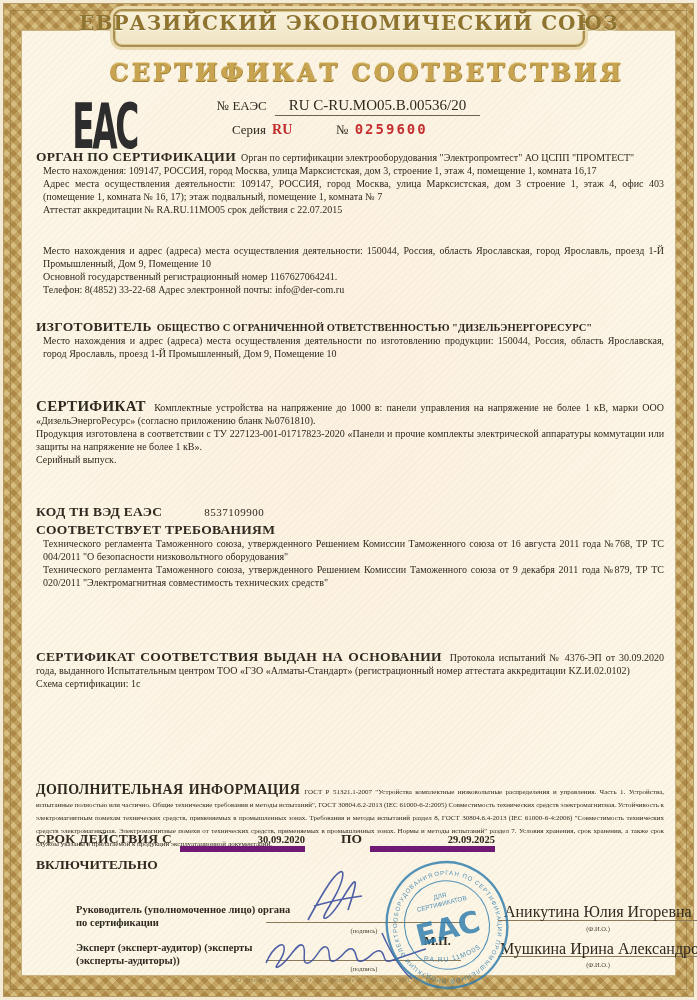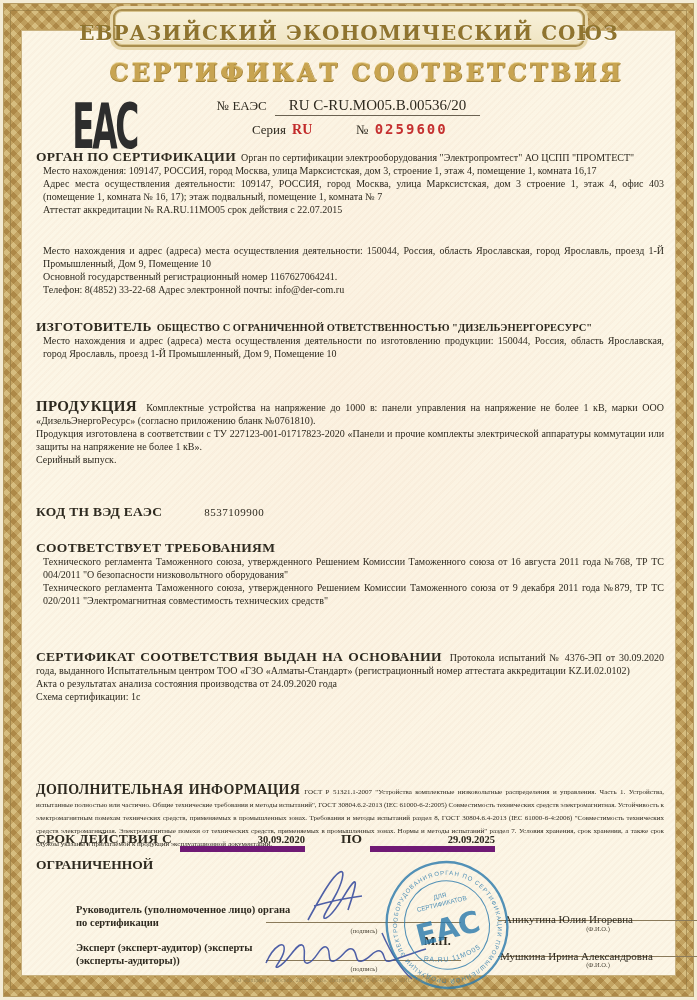--- a/index.html
+++ b/index.html
@@ -30,21 +30,21 @@
       repeating-linear-gradient(-45deg, rgba(216,170,140,.06) 0 2px, rgba(0,0,0,0) 2px 5px),
       #fcf6e6;
     border:1px solid #c9b27f;
   }
   
   .banner{
     position:absolute;top:9px;left:113px;width:468px;height:34px;
     background:linear-gradient(#f8f1da,#efe4c2);
     border:2px solid #a98e4e;border-radius:9px;
     box-shadow:0 0 0 3px #e8d9ae, inset 0 0 0 1px #d8c48e;
-    display:flex;align-items:flex-end;justify-content:center;
+    display:flex;align-items:flex-start;justify-content:center;
   }
   .banner span{
     font-family:"DejaVu Serif",serif;font-weight:bold;font-size:20px;
     letter-spacing:1px;color:#8f742f;white-space:nowrap;
     text-shadow:0 1px 0 rgba(255,255,255,.6);
   }
   .eac-mark{
     position:absolute;top:86px;left:70px;width:70px;height:80px;
     display:flex;align-items:center;justify-content:center;
   }
@@ -59,21 +59,21 @@
     text-shadow:0 1px 0 #9e7f35, 0 -1px 0 #e7d193, 1px 0 0 #a8853c;
     white-space:nowrap;
     padding-left:18px;
   }
   .num-line{position:absolute;top:97px;left:0;width:100%;text-align:center;font-size:13px;}
   .num-line .lbl{margin-right:8px;}
   .num-line .val{
     font-size:15px;border-bottom:1px solid #6b6252;padding:0 14px 1px 14px;
     display:inline-block;
   }
-  .series-line{position:absolute;top:121px;left:252px;font-size:13px;text-align:center;}
+  .series-line{position:absolute;top:121px;left:232px;font-size:13px;text-align:center;}
   .series-line .red{color:#c22b2b;font-weight:bold;}
   .series-line .series-val{margin-left:6px;font-size:14px;}
   .series-line .no{margin-left:44px;}
   .series-line .serial{
     margin-left:6px;color:#c53030;font-family:"DejaVu Sans Mono",monospace;
     font-weight:bold;font-size:14px;letter-spacing:2px;
   }
   
   .sec{position:absolute;left:36px;width:628px;font-size:10px;line-height:13px;text-align:justify;}
   .sec p{margin:0;}
@@ -81,21 +81,21 @@
   .h-lg{font-size:13.5px;letter-spacing:.3px;}
   .h-xl{font-size:15px;letter-spacing:.3px;}
   .indent{padding-left:7px;}
   .caps{font-size:10.5px;font-weight:bold;}
   #sec-org{top:150px;}
   #sec-app{top:244px;}
   #sec-man{top:320px;}
   #sec-prod{top:400px;}
   #sec-code{top:505px;}
   #sec-code .code-val{margin-left:42px;font-size:11px;font-weight:normal;letter-spacing:.5px;}
-  #sec-req{top:541px;}
+  #sec-req{top:523px;}
   #sec-req .h-lg{display:block;margin-bottom:1px;}
   #sec-basis{top:650px;}
   #sec-add{top:783px;}
   #sec-add .small{font-size:7px;line-height:9px;}
   #sec-add .h-lg{font-size:14px;}
   
   #sec-validity{top:832px;font-size:13px;}
   .validity-row{display:flex;align-items:baseline;}
   .validity-row .h-lg{font-size:13.5px;}
   .date-u{
@@ -113,21 +113,21 @@
   #sigline-1{left:230px;top:29px;width:195px;}
   #sigline-2{left:230px;top:67px;width:195px;}
   #nameline-1{left:462px;top:27px;width:200px;}
   #nameline-2{left:462px;top:63px;width:200px;}
   .caption{position:absolute;font-size:6.5px;color:#4a4436;width:100px;text-align:center;}
   #cap-sig-1{left:278px;top:31px;}
   #cap-sig-2{left:278px;top:69px;}
   #cap-fio-1{left:512px;top:29px;}
   #cap-fio-2{left:512px;top:65px;}
   .mp{position:absolute;left:388px;top:22px;font-weight:bold;font-size:12px;margin-top:20px;}
-  .fio{position:absolute;font-size:11px;white-space:nowrap;margin-top:8px;}
+  .fio{position:absolute;font-size:16px;white-space:nowrap;}
   #fio-1{left:468px;top:12px;}
   #fio-2{left:464px;top:49px;}
   
   .stamp{position:absolute;left:383px;top:858px;width:128px;height:134px;transform:rotate(-14deg);opacity:.82;}
   .sig-art{position:absolute;pointer-events:none;}
   #sig-art-1{left:290px;top:868px;width:90px;height:60px;}
   #sig-art-2{left:262px;top:925px;width:170px;height:55px;}
   
   .fineprint{
     position:absolute;left:0;top:977px;width:100%;text-align:center;
@@ -170,53 +170,52 @@
   <p class="indent">Основной государственный регистрационный номер 1167627064241.</p>
   <p class="indent">Телефон: 8(4852) 33-22-68 Адрес электронной почты: info@der-com.ru</p>
 </div>
 
 <div class="sec" id="sec-man">
   <p><span class="h h-lg">ИЗГОТОВИТЕЛЬ</span>&nbsp;&nbsp;<span class="caps">ОБЩЕСТВО С ОГРАНИЧЕННОЙ ОТВЕТСТВЕННОСТЬЮ "ДИЗЕЛЬЭНЕРГОРЕСУРС"</span></p>
   <p class="indent">Место нахождения и адрес (адреса) места осуществления деятельности по изготовлению продукции: 150044, Россия, область Ярославская, город Ярославль, проезд 1-Й Промышленный, Дом 9, Помещение 10</p>
 </div>
 
 <div class="sec" id="sec-prod">
-  <p><span class="h h-xl">ПРОДУКЦИЯ</span>&nbsp;&nbsp;<span>Комплектные устройства на напряжение до 1000 в: панели управления на напряжение не более 1 кВ, марки ООО «ДизельЭнергоРесурс» (согласно приложению бланк №0761810).</span></p>
+  <p><span class="h h-xl">СЕРТИФИКАТ</span>&nbsp;&nbsp;<span>Комплектные устройства на напряжение до 1000 в: панели управления на напряжение не более 1 кВ, марки ООО «ДизельЭнергоРесурс» (согласно приложению бланк №0761810).</span></p>
   <p>Продукция изготовлена в соответствии с ТУ 227123-001-01717823-2020 «Панели и прочие комплекты электрической аппаратуры коммутации  или защиты на напряжение не более 1 кВ».</p>
   <p>Серийный выпуск.</p>
 </div>
 
 <div class="sec" id="sec-code">
   <p><span class="h h-lg">КОД ТН ВЭД ЕАЭС</span><span class="code-val">8537109900</span></p>
 </div>
 
 <div class="sec" id="sec-req">
   <span class="h h-lg">СООТВЕТСТВУЕТ ТРЕБОВАНИЯМ</span>
   <p class="indent">Технического регламента Таможенного союза, утвержденного Решением Комиссии Таможенного союза от 16 августа  2011 года №768, ТР ТС 004/2011 "О безопасности низковольтного оборудования"</p>
   <p class="indent">Технического регламента Таможенного союза, утвержденного Решением Комиссии Таможенного союза от 9 декабря 2011 года №879, ТР ТС 020/2011 "Электромагнитная совместимость технических средств"</p>
 </div>
 
 <div class="sec" id="sec-basis">
   <p><span class="h h-lg">СЕРТИФИКАТ СООТВЕТСТВИЯ  ВЫДАН НА ОСНОВАНИИ</span>&nbsp;&nbsp;<span>Протокола испытаний № 4376-ЭП от 30.09.2020 года, выданного Испытательным центром ТОО «ГЗО «Алматы-Стандарт» (регистрационный номер аттестата аккредитации KZ.И.02.0102)</span></p>
-  <p>Акта о результатах анализа состояния производства от 24.09.2020 года</p>
   <p>Схема сертификации: 1с</p>
 </div>
 
 <div class="sec" id="sec-add">
   <p><span class="h h-lg">ДОПОЛНИТЕЛЬНАЯ ИНФОРМАЦИЯ</span>&nbsp;<span class="small">ГОСТ Р 51321.1-2007 "Устройства комплектные низковольтные распределения и управления. Часть 1. Устройства, испытанные полностью или частично. Общие технические требования и методы испытаний", ГОСТ 30804.6.2-2013 (IEC 61000-6-2:2005) Совместимость технических средств электромагнитная. Устойчивость к электромагнитным помехам технических средств, применяемых в промышленных зонах. Требования и методы испытаний раздел 8, ГОСТ 30804.6.4-2013 (IEC 61000-6-4:2006) "Совместимость технических средств электромагнитная. Электромагнитные помехи от технических средств, применяемых в промышленных зонах. Нормы и методы испытаний" раздел 7. Условия хранения, срок хранения, а также срок службы указаны в прилагаемой к продукции эксплуатационной документации.</span></p>
 </div>
 
 <div class="sec" id="sec-validity">
   <div class="validity-row">
     <span class="h h-lg">СРОК ДЕЙСТВИЯ С</span>
     <span class="date-u">30.09.2020</span>
     <span class="po">ПО</span>
     <span class="date-u">29.09.2025</span>
   </div>
-  <div class="incl">ОГРАНИЧЕННОЙ</div>
+  <div class="incl">ВКЛЮЧИТЕЛЬНО</div>
 </div>
 
 <div class="sec" id="sec-sign">
   <div class="role" id="role-2">Эксперт (эксперт-аудитор) (эксперты (эксперты-аудиторы))</div>
   <div class="role" id="role-1">Руководитель (уполномоченное лицо) органа по сертификации</div>
   <div class="sigline" id="sigline-1"></div>
   <div class="sigline" id="sigline-2"></div>
   <div class="sigline" id="nameline-1"></div>
   <div class="sigline" id="nameline-2"></div>
   <div class="caption" id="cap-sig-1">(подпись)</div>

